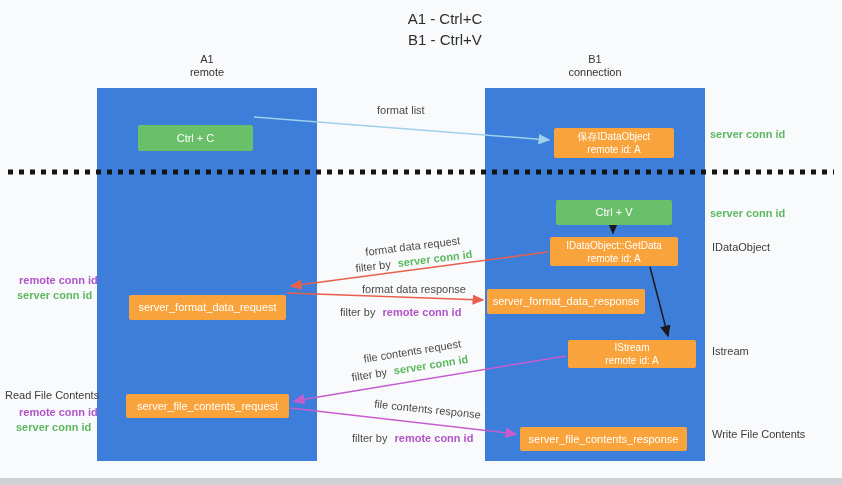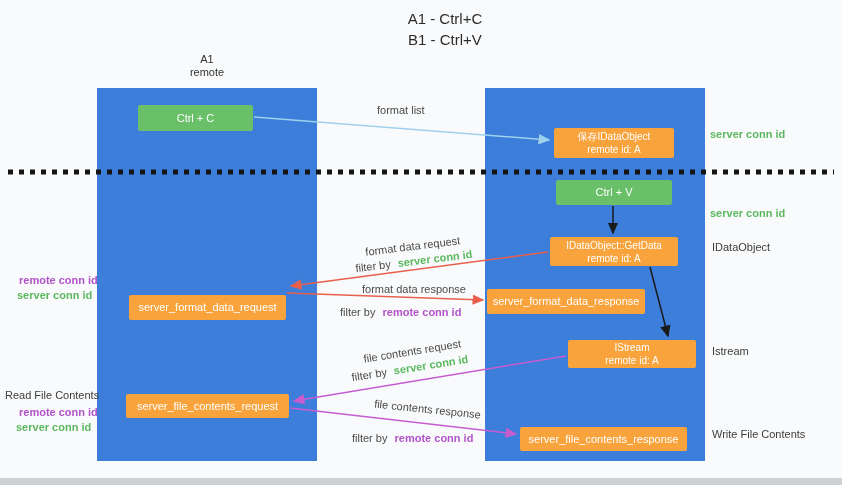--- a/index.html
+++ b/index.html
@@ -5,21 +5,21 @@
   html,body{margin:0;padding:0;}
   body{font-family:"Liberation Sans",sans-serif;background:#f9fafb;}
   .stage{position:relative;width:842px;height:485px;background:#f9fafb;overflow:hidden;padding-left:48px;}
   .title{position:absolute;left:0;top:8px;width:100%;text-align:center;font-size:15px;line-height:21px;color:#2d2d2d;}
   .lane{position:absolute;top:88px;width:220px;height:373px;background:#3d7edb;}
   .lane-header{position:absolute;top:53px;width:220px;text-align:center;font-size:11px;line-height:13px;color:#333;}
   svg.wires{position:absolute;left:0;top:0;}
   .node{position:absolute;display:flex;flex-direction:column;align-items:center;justify-content:center;
         color:#fff;border-radius:2px;font-size:11px;line-height:13px;text-align:center;white-space:nowrap;}
   .node.small{font-size:10px;line-height:13px;}
-  .green{background:#6abf69;}
+  .green{background:#6abf69;margin-top:20px;}
   .orange{background:#f8a33c;}
   .lbl{position:absolute;font-size:11px;color:#4b4b4b;white-space:nowrap;}
   .lbl span + span{margin-left:4px;}
   .annot{position:absolute;font-size:11px;white-space:nowrap;}
   .green-text{color:#5cb860;font-weight:bold;}
   .magenta-text{color:#b154c8;font-weight:bold;}
   .dark-text{color:#3c3c3c;}
   .rot-n7{transform:rotate(-7deg);}
   .rot-n9{transform:rotate(-9deg);}
   .rot-p6{transform:rotate(6deg);}
@@ -31,20 +31,24 @@
 <div class="stage">
 
   <div class="title">
     <div>A1 - Ctrl+C</div>
     <div>B1 - Ctrl+V</div>
   </div>
 
   <div class="lane-header" style="left:97px;">
     <div>A1</div>
     <div>remote</div>
+  </div>
+  <div class="lane-header" style="left:485px;">
+    <div>B1</div>
+    <div>connection</div>
   </div>
 
   <div class="lane" style="left:97px;"></div>
   <div class="lane" style="left:485px;"></div>
 
   <svg class="wires" width="842" height="485">
     <defs>
       <marker id="m-blue" markerWidth="8" markerHeight="8" refX="7" refY="3.5" orient="auto">
         <path d="M0,0 L8,3.5 L0,7 Z" fill="#9ed1ec"></path>
       </marker>

